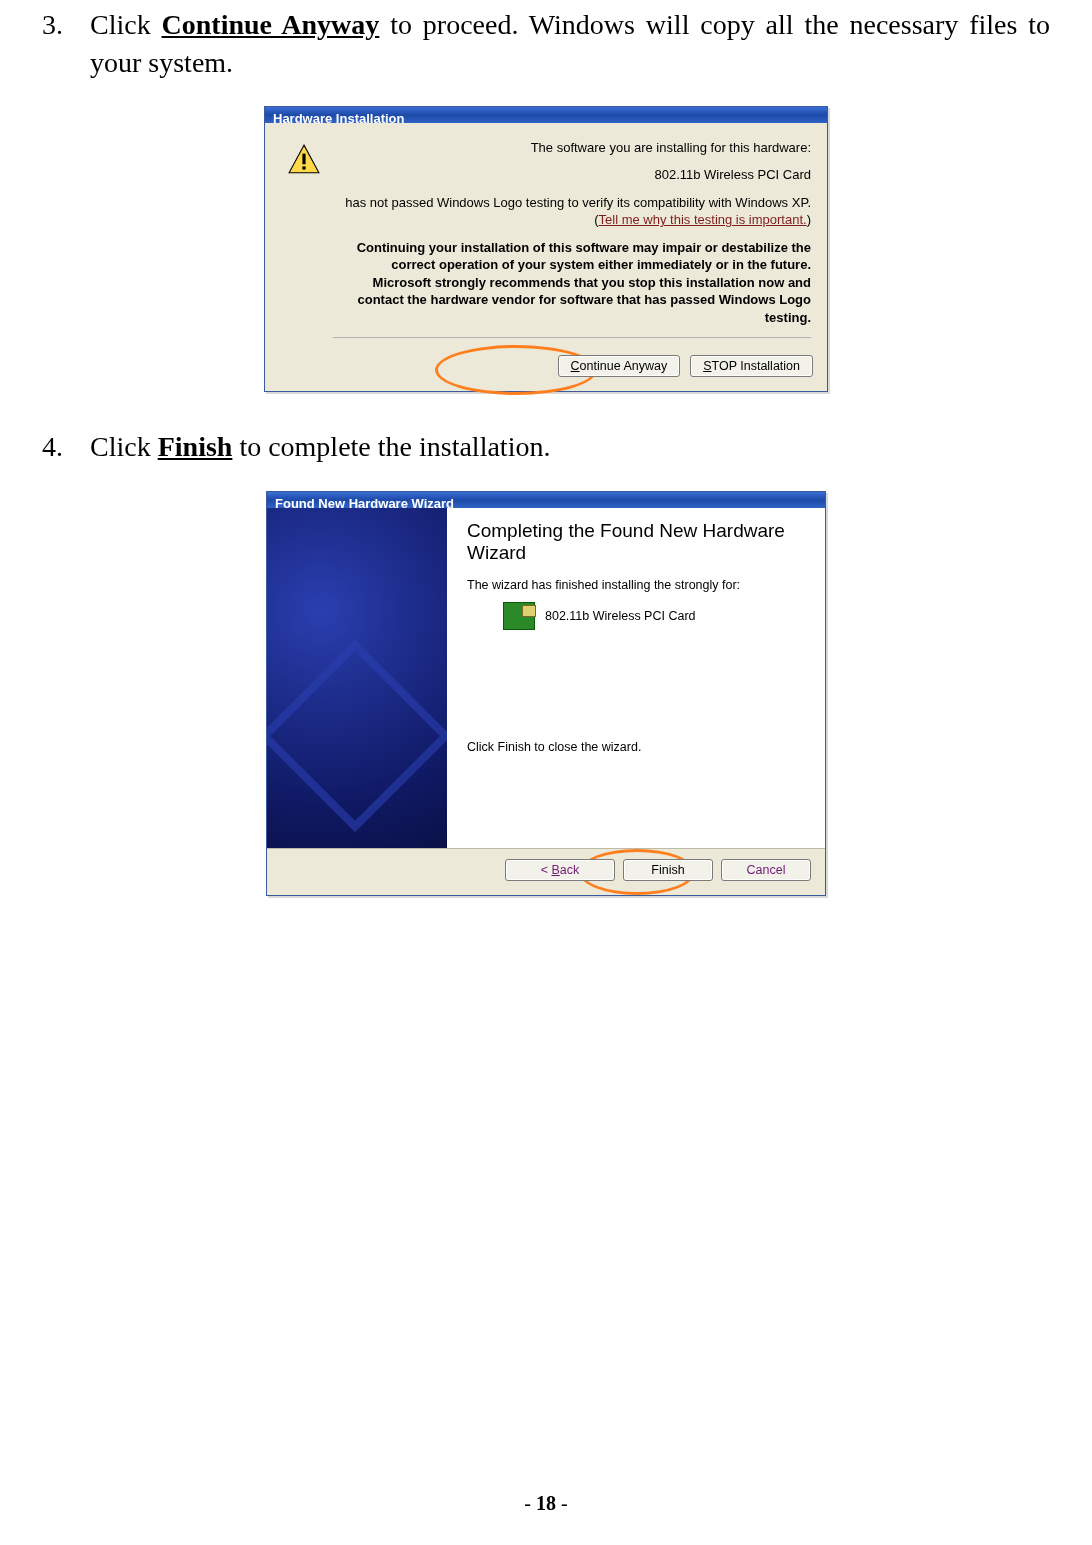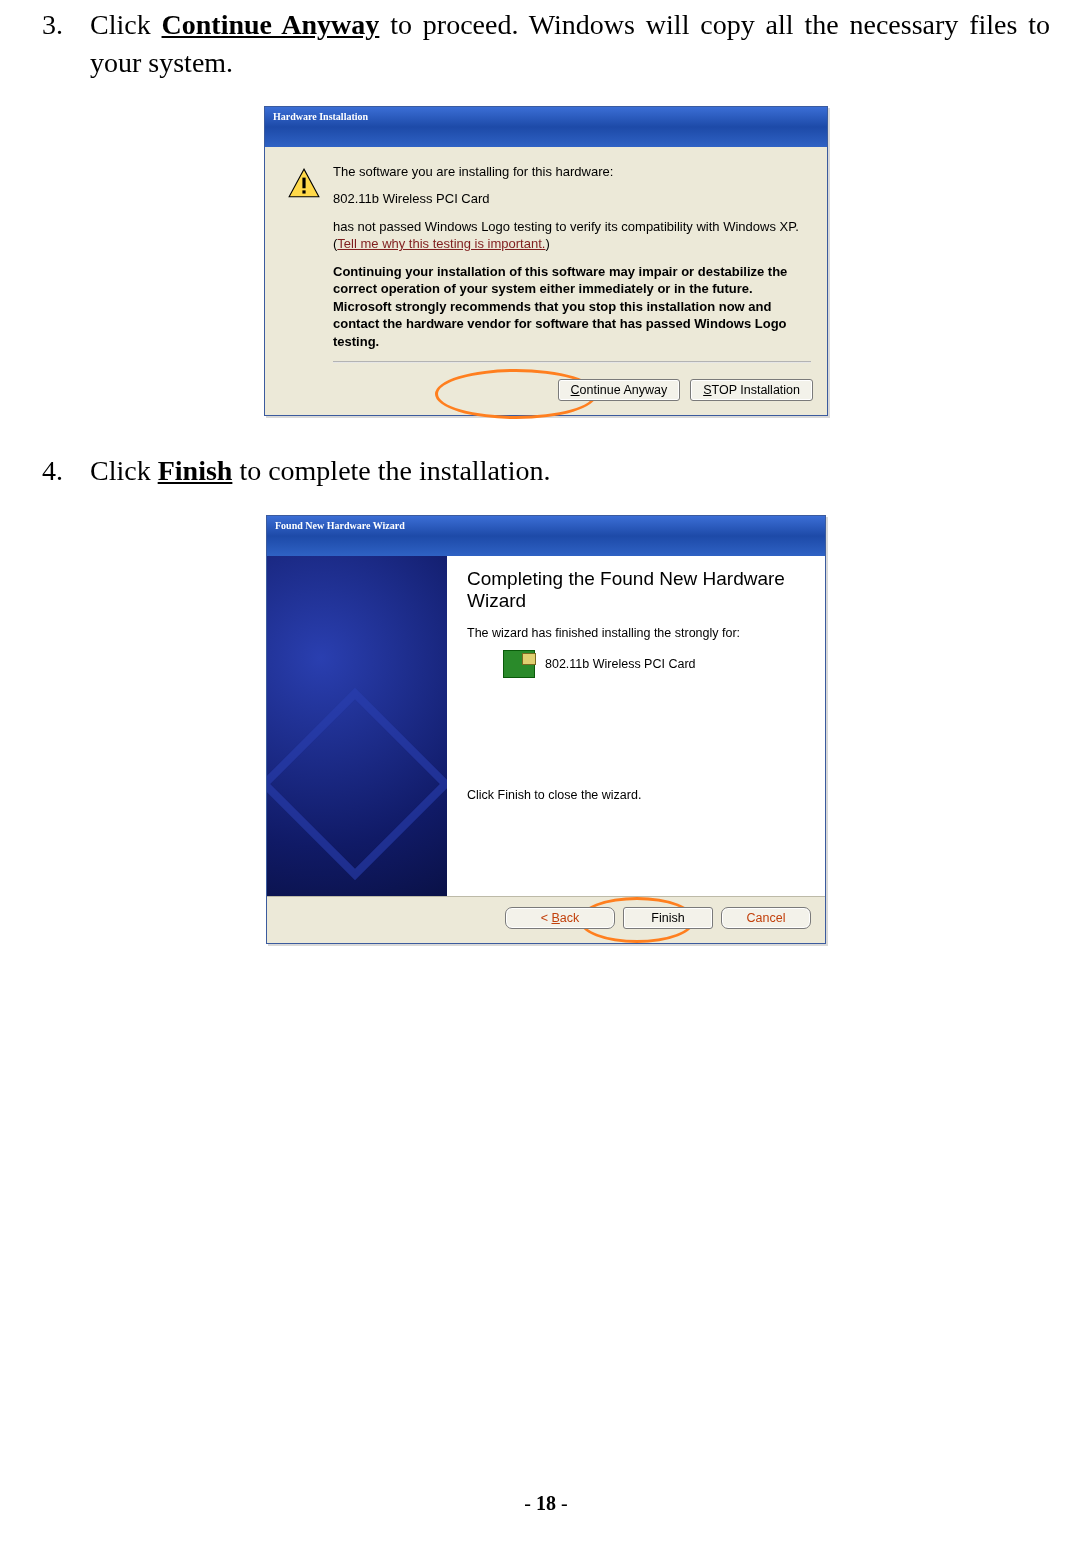--- a/index.html
+++ b/index.html
@@ -34,40 +34,39 @@
     width: 562px;
     margin: 24px auto 0 auto;
     border: 1px solid #3b5b9e;
     background: #ece9d8;
     font-family: Tahoma, Arial, sans-serif;
     font-size: 13px;
     color: #000;
     box-shadow: 2px 2px 0 rgba(0,0,0,0.15);
   }
   .titlebar {
-    height: 40px;
+    height: 16px;
     background: linear-gradient(to bottom, #3b6ed5 0%, #1d4aa8 50%, #2f62c4 100%);
     color: #fff;
     font-weight: bold;
-    font-size: 10px;
+    font-size: 13px;
     padding: 4px 8px 0 8px;
     box-sizing: border-box;
-    font-family: Liberation Serif, serif;
   }
   .dlg1-body {
     display: flex;
     padding: 16px 16px 6px 16px;
   }
   .warn-icon {
     width: 34px; height: 34px;
     margin: 4px 12px 0 6px;
     flex: 0 0 34px;
   }
   .dlg1-text { flex: 1; line-height: 1.35; }
-  .dlg1-text p { margin: 0 0 10px 0; }
+  .dlg1-text p { margin: 0 0 10px 0; text-align: right; }
   .link { color: #7f1d1d; text-decoration: underline; }
   .hr {
     height: 2px;
     background: linear-gradient(to bottom, #9a9a9a, #fff);
     margin: 4px 0 10px 0;
   }
   .dlg1-buttons {
     display: flex;
     justify-content: flex-end;
     gap: 10px;
@@ -160,21 +159,21 @@
   }
   .dlg2-buttons {
     display: flex;
     justify-content: flex-end;
     gap: 8px;
     padding: 10px 14px 14px 0;
     background: #ece9d8;
     border-top: 1px solid #bdbaa8;
     position: relative;
   }
-  .xp-btn.disabled { color: #c2410c; border-radius: 7px; }
+  .xp-btn.disabled { color: #701a75; }
   .circle2 {
     position: absolute;
     width: 110px;
     height: 40px;
     border: 3px solid #ff7f1f;
     border-radius: 50%;
     right: 130px;
     top: 0px;
     z-index: 1;
     pointer-events: none;

